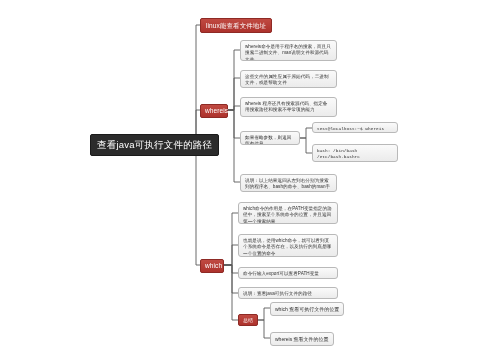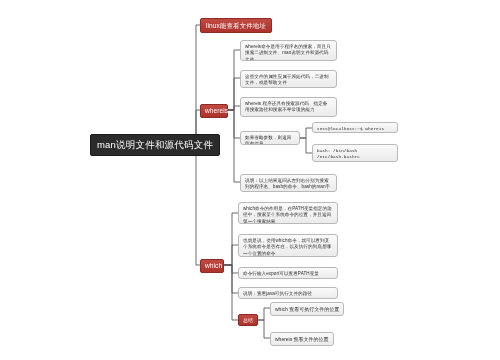--- a/index.html
+++ b/index.html
@@ -141,21 +141,21 @@
       <path d="M224,265 L232,265 L232,293 L238,293"></path>
       <path d="M224,265 L232,265 L232,320 L238,320"></path>
 
       <path d="M258,320 L264,320 L264,308 L270,308"></path>
       <path d="M258,320 L264,320 L264,338 L270,338"></path>
     </g>
   </svg>
 
   <div class="node node-red node-title-badge" style="left:200px; top:18px;">linux能查看文件地址</div>
 
-  <div class="node node-root" style="left:90px; top:134px;">man说明文件和源代码文件</div>
+  <div class="node node-root" style="left:90px; top:134px;">查看java可执行文件的路径</div>
 
   <div class="node node-red" style="left:200px; top:104px; width:28px;">whereis</div>
 
   <div class="node node-leaf" style="left:240px; top:40px; width:97px; height:21px;">whereis命令是用于程序名的搜索，而且只搜索二进制文件、man说明文件和源代码文件</div>
 
   <div class="node node-leaf" style="left:240px; top:70px; width:97px; height:18px;">这些文件的属性应属于原始代码，二进制文件，或是帮助文件</div>
 
   <div class="node node-leaf" style="left:240px; top:97px; width:97px; height:20px;">whereis 程序还具有搜索源代码、指定备用搜索路径和搜索不寻常项的能力</div>
 
   <div class="node node-leaf" style="left:240px; top:131px; width:60px; height:14px;">如果省略参数，则返回所有信息</div>

